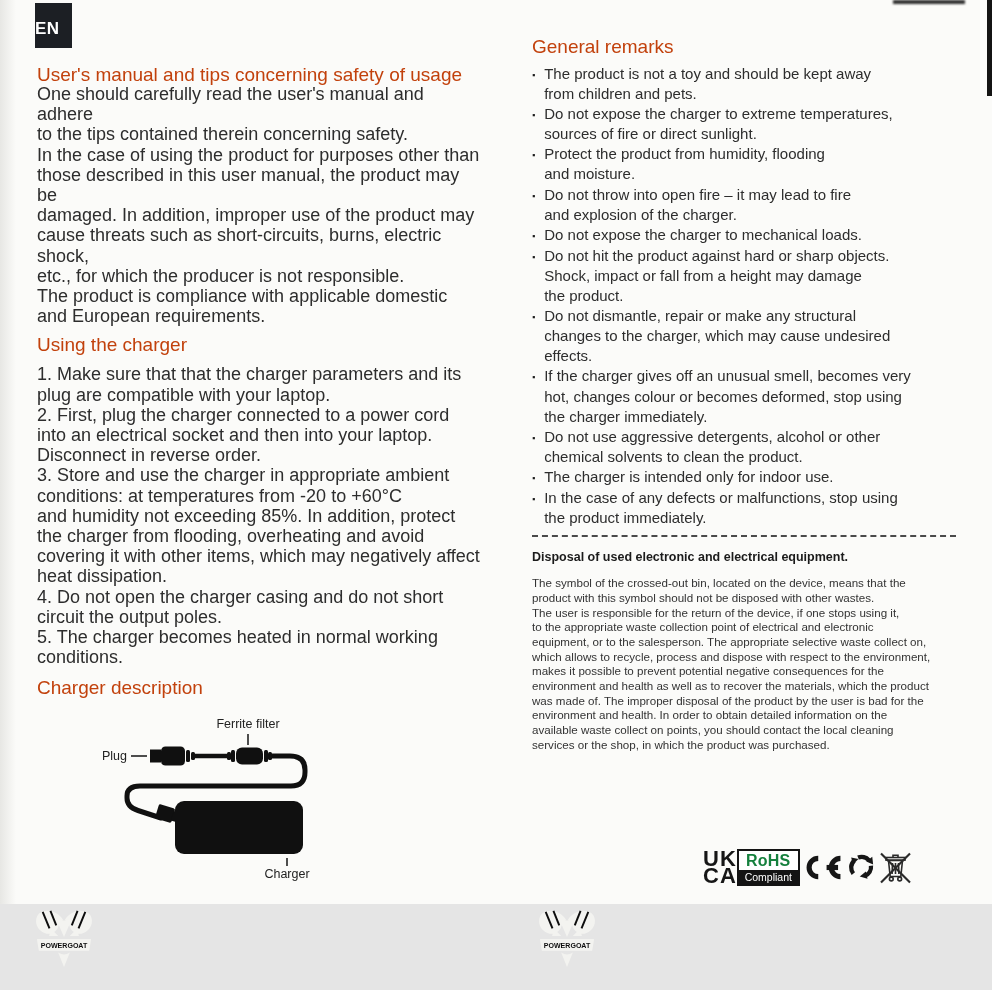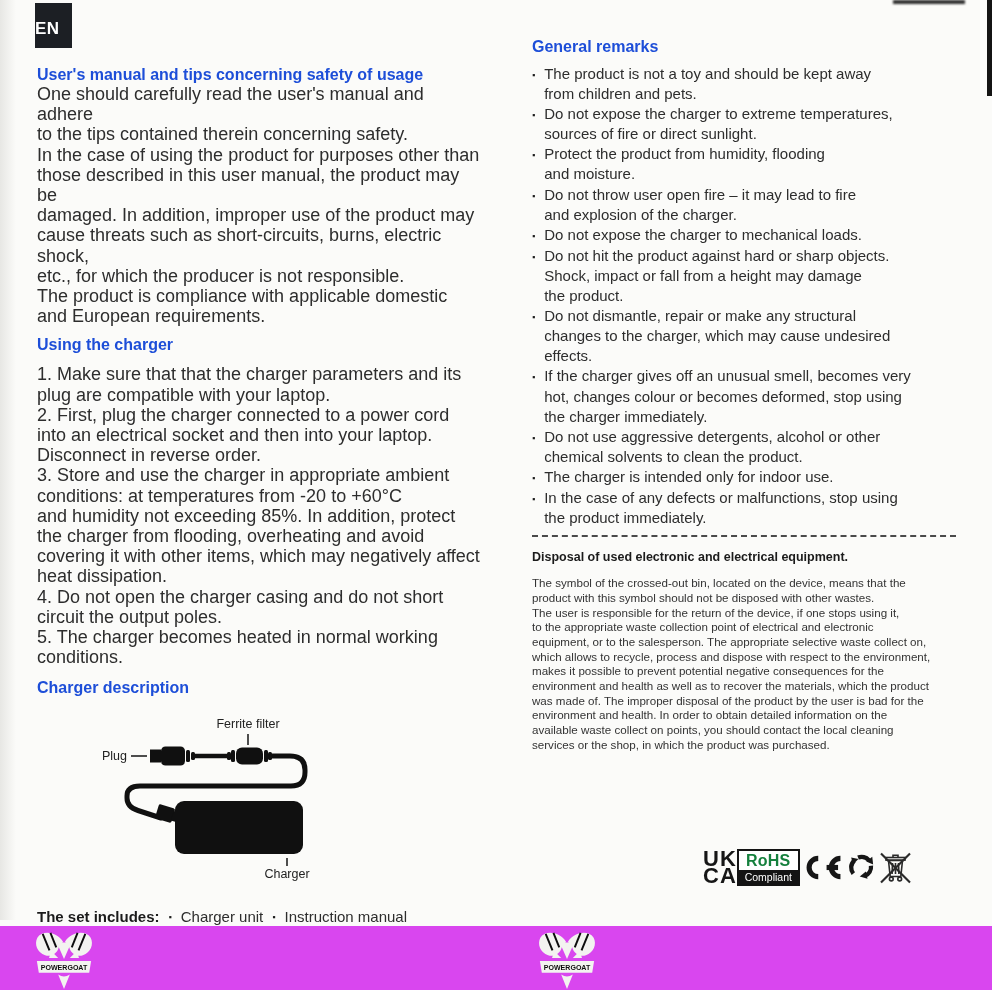--- a/index.html
+++ b/index.html
@@ -18,21 +18,21 @@
   .en-badge{
     position:absolute;left:35px;top:3px;width:37px;height:45px;background:#1c1f24;
     display:flex;align-items:center;justify-content:flex-start;
     color:#fff;font-weight:bold;font-size:17px;padding-top:6px;box-sizing:border-box;
     letter-spacing:0.5px;
   }
 
   .col-left{position:absolute;left:37px;top:66px;width:444px;}
   .col-right{position:absolute;left:532px;top:38px;width:430px;}
 
-  .h{font-weight:bold;color:#1d4ed8;font-size:16px;line-height:18px;margin:0;}
+  .h{font-weight:normal;color:#c2410c;font-size:19px;line-height:18px;margin:0;}
   .h1{margin-bottom:0;}
   .h2{margin-top:10px;margin-bottom:10px;}
   .body-text{font-size:18px;line-height:20.2px;white-space:pre-line;margin:0;}
   .para1{margin-bottom:10px;}
   .steps{margin-bottom:12px;}
 
   .diagram{margin:8px 0 0 60px;display:block;}
 
   .set-line{margin-top:26px;font-size:15px;display:flex;align-items:baseline;gap:9px;white-space:nowrap;}
   .set-line .lbl{font-weight:bold;color:#1b1b1b;}
@@ -48,21 +48,21 @@
   .disposal-h{font-size:12.5px;line-height:14px;font-weight:bold;color:#1b1b1b;margin:13px 0 12px 0;}
   .disposal-t{font-size:11.6px;line-height:14.7px;white-space:pre-line;margin:7px 0 0 0;color:#333;}
 
   .badges{position:absolute;left:703px;top:848px;display:flex;align-items:center;}
   .ukca{display:flex;flex-direction:column;font-weight:bold;color:#161616;
     font-size:22px;line-height:16.5px;letter-spacing:1px;transform:scaleY(.97);}
   .rohs{border:2.5px solid #141414;width:59px;text-align:center;background:#fff;}
   .rohs-top{font-weight:bold;font-size:16px;line-height:19px;color:#15803d;letter-spacing:0.2px;}
   .rohs-bot{background:#141414;color:#fff;font-size:10.5px;line-height:14px;}
 
-  .footer{position:absolute;left:0;bottom:0;width:992px;height:64px;background:#d946ef;}
+  .footer{position:absolute;left:0;bottom:0;width:992px;height:86px;background:#e5e5e5;}
   .goat{position:absolute;top:3px;}
   .goat.g1{left:33px;}
   .goat.g2{left:536px;}
 
   svg text{font-family:"Liberation Sans", sans-serif;}
 </style>
 </head>
 <body>
 
 <div class="page">
@@ -165,21 +165,21 @@
           <span class="txt">Do not expose the charger to extreme temperatures,
 sources of fire or direct sunlight.</span>
         </li>
       <li>
           <span class="sq">▪</span>
           <span class="txt">Protect the product from humidity, flooding
 and moisture.</span>
         </li>
       <li>
           <span class="sq">▪</span>
-          <span class="txt">Do not throw user open fire – it may lead to fire
+          <span class="txt">Do not throw into open fire – it may lead to fire
 and explosion of the charger.</span>
         </li>
       <li>
           <span class="sq">▪</span>
           <span class="txt">Do not expose the charger to mechanical loads.</span>
         </li>
       <li>
           <span class="sq">▪</span>
           <span class="txt">Do not hit the product against hard or sharp objects.
 Shock, impact or fall from a height may damage

